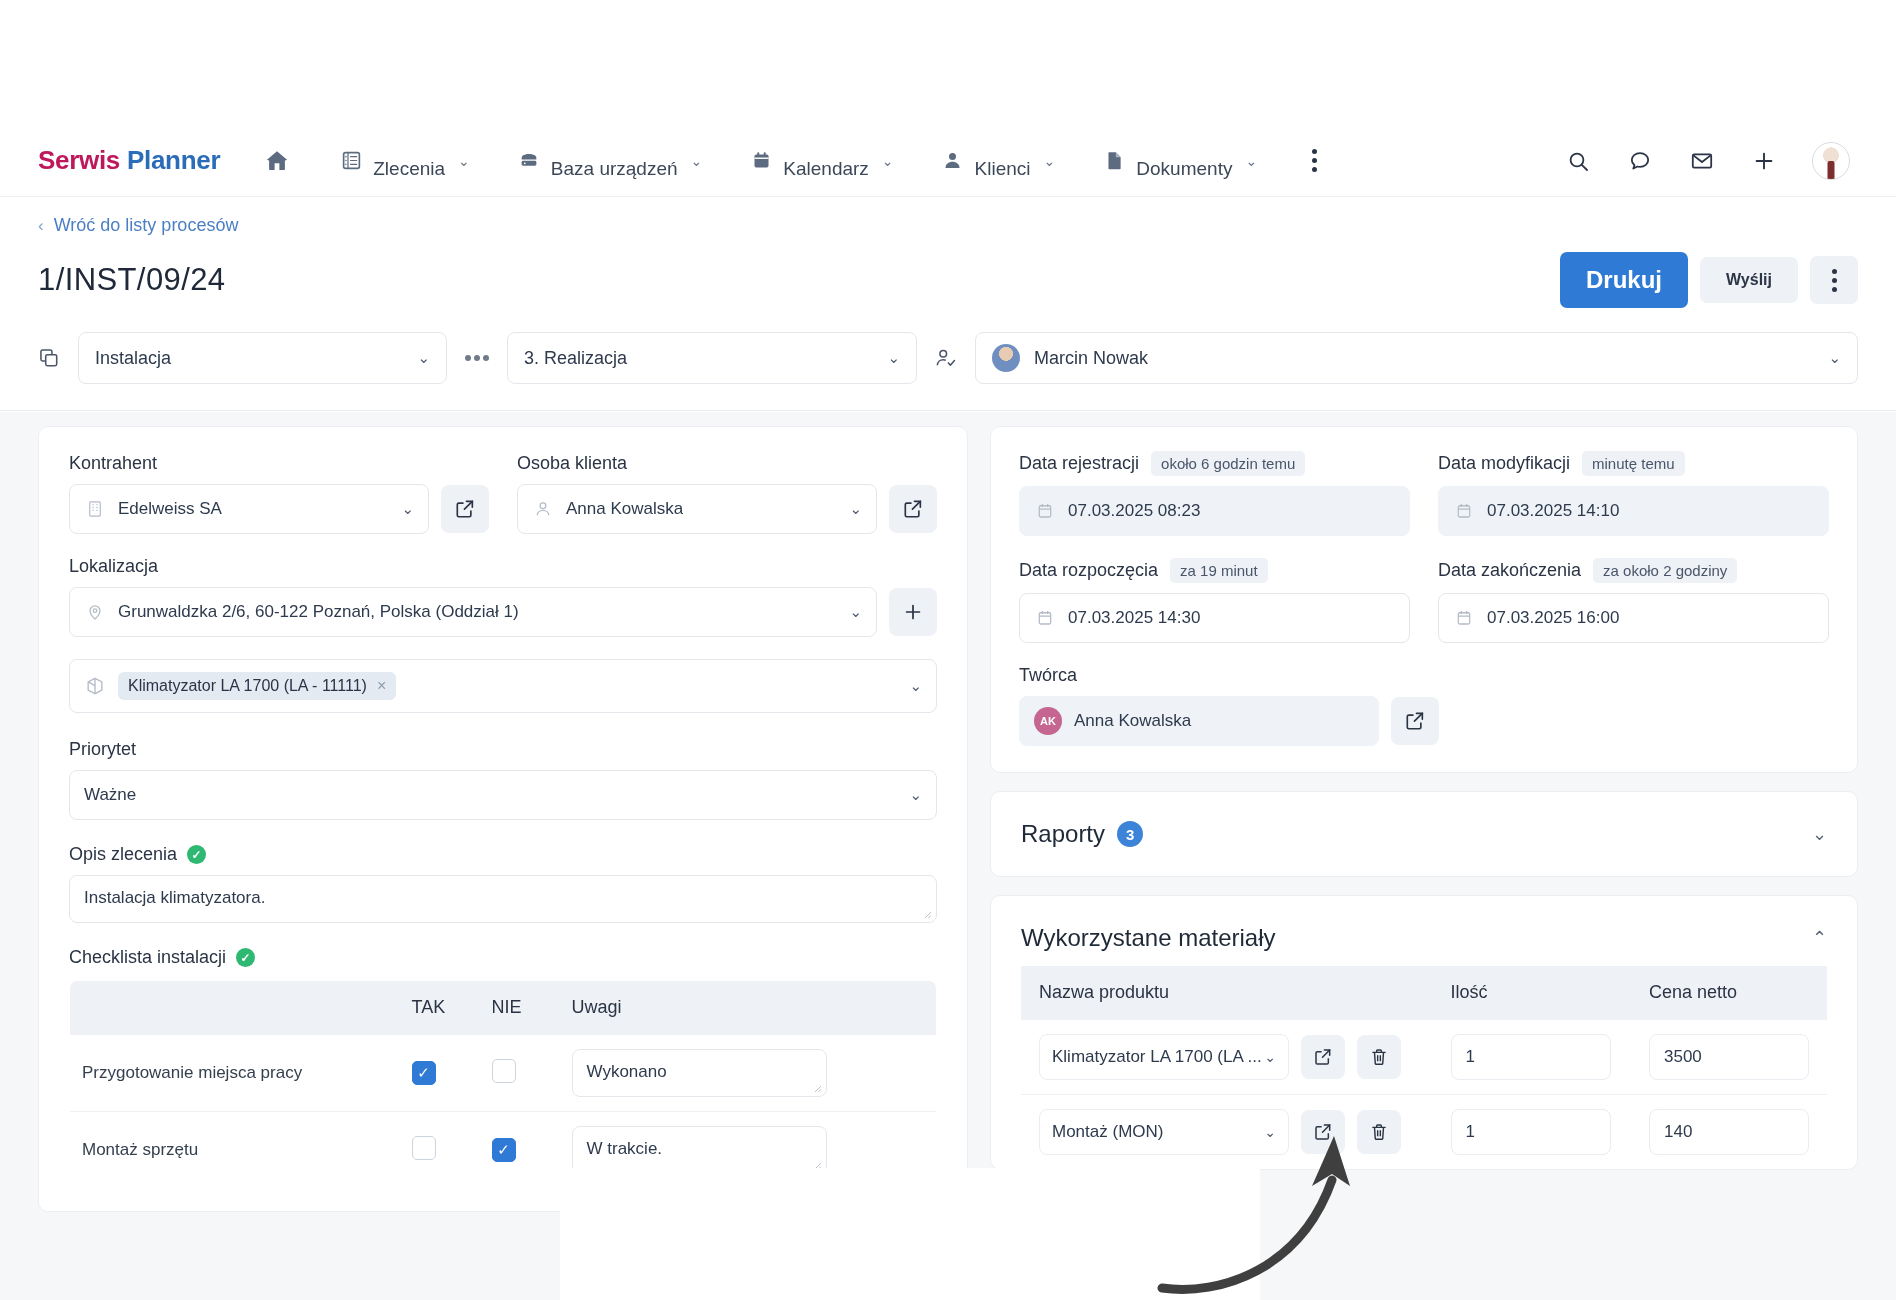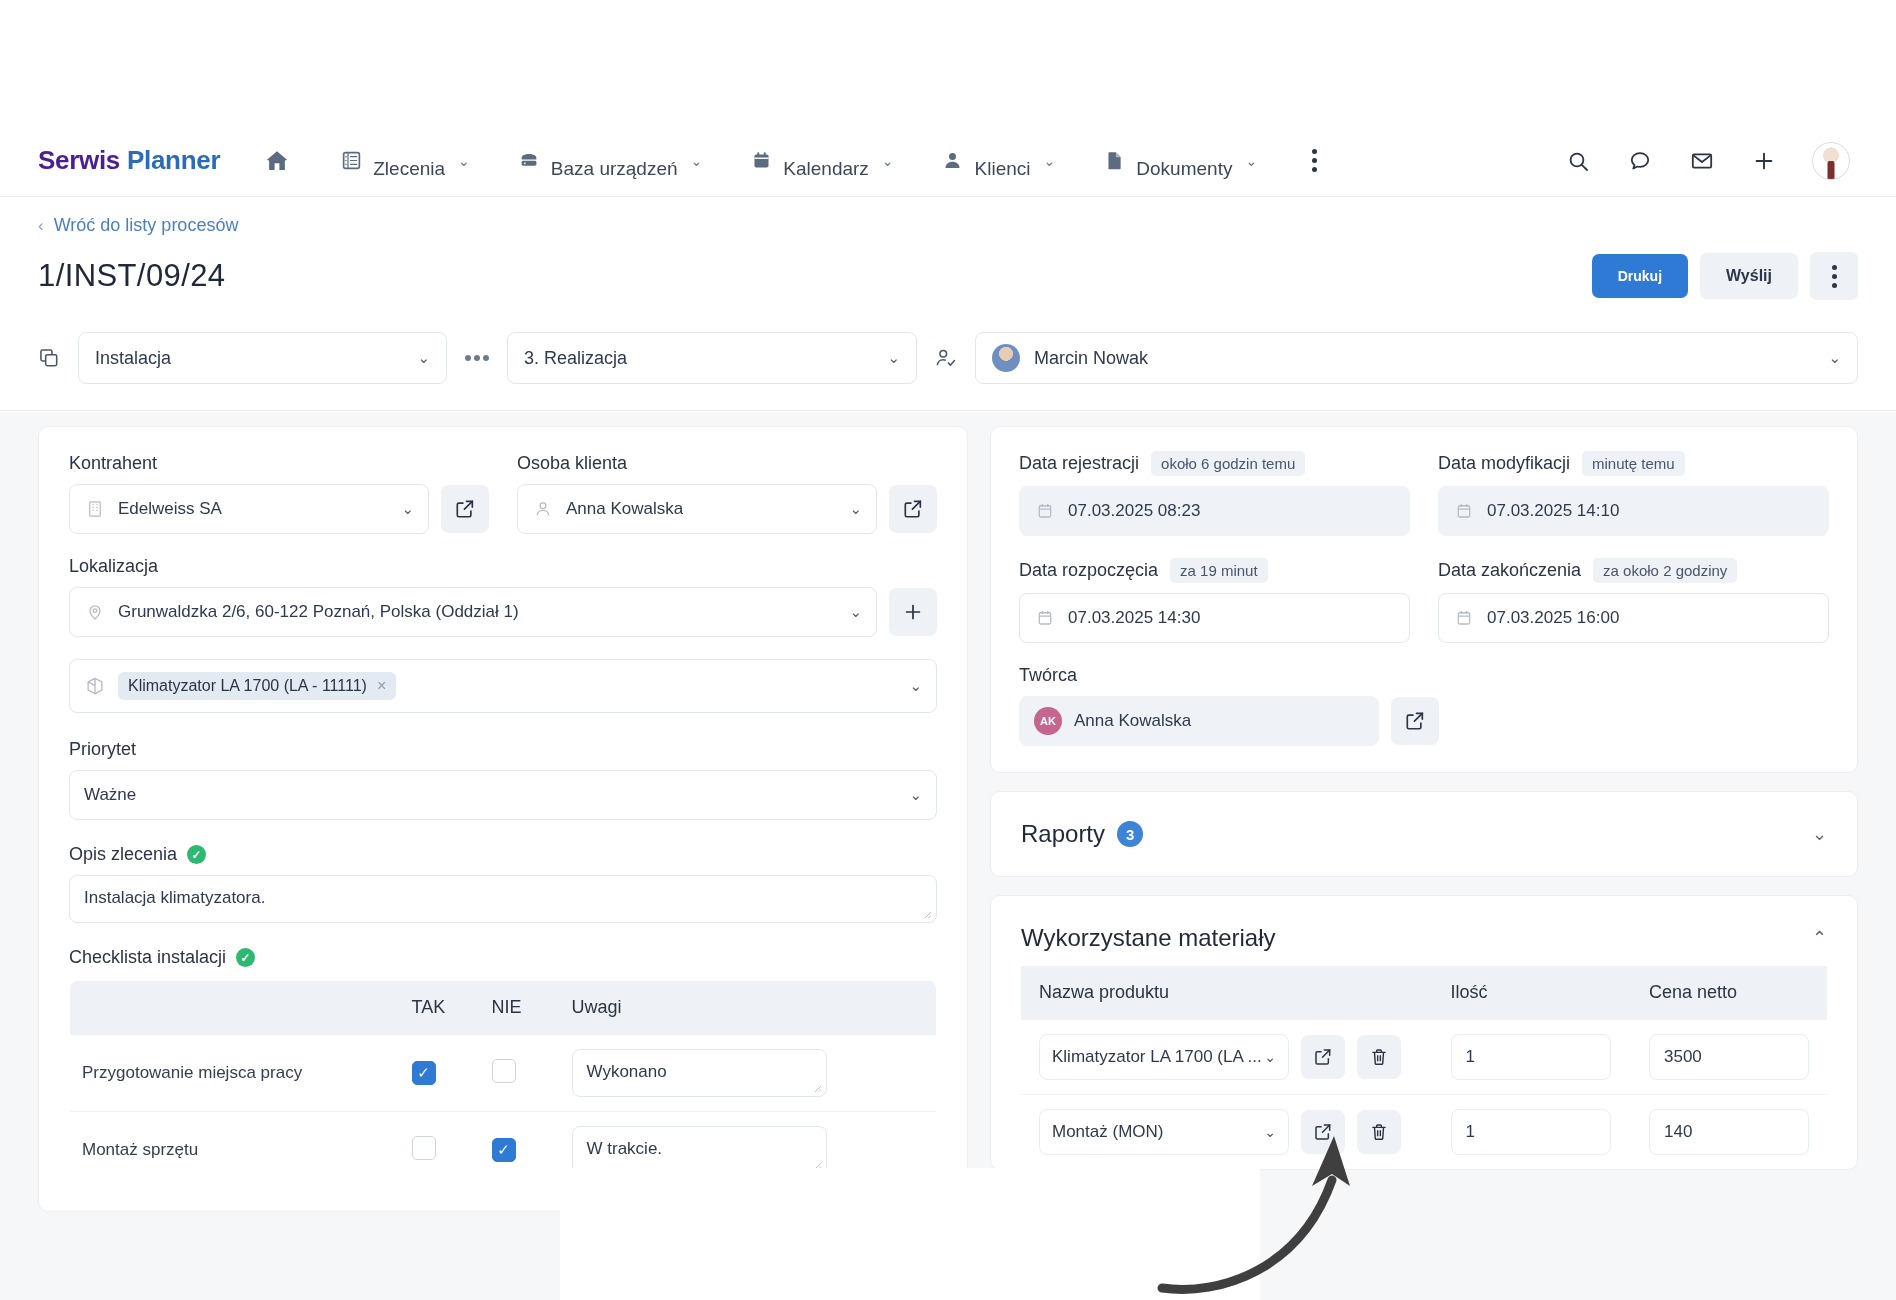--- a/index.html
+++ b/index.html
@@ -11,21 +11,21 @@
   }
   .page { position: relative; width: 1896px; height: 1300px; background: #fff; }
 
   
   .topnav {
     position: absolute; left: 0; top: 125px; width: 1896px; height: 72px;
     background: #fff; display: flex; align-items: center; padding: 0 38px;
     border-bottom: 1px solid #eceef1;
   }
   .brand { font-size: 26px; font-weight: bold; letter-spacing: -0.3px; white-space: nowrap; }
-  .brand .b1 { color: #4c1d95; }
+  .brand .b1 { color: #be185d; }
   .brand .b2 { color: #2b6cb8; }
 
   .home-btn { margin-left: 40px; display:flex; align-items:center; justify-content:center;
      width: 34px; height: 34px; cursor: pointer; }
 
   .navlist { display: flex; align-items: center; margin-left: 30px; }
   .navitem { display: flex; align-items: center; gap: 11px; padding: 8px 16px; margin-right: 16px;
      cursor: pointer; white-space: nowrap; }
   .navitem .lbl { font-size: 19px; color: #3c4858; margin-top: 17px; }
   .navitem .chev { color: #6b7684; font-size: 14px; margin-left: 2px; }
@@ -49,21 +49,21 @@
   }
 
   
   .subhead { position:absolute; left:0; top:197px; width:1896px; background:#fff;
      border-bottom: 1px solid #e8ebee; padding: 18px 38px 22px 38px; }
   .backlink { display:flex; align-items:center; gap:10px; color:#4b7fc4; font-size:18px; cursor:pointer; }
   .backlink .c { font-size: 17px; color:#7b9fd0; }
   .doctitle-row { display:flex; align-items:center; margin-top: 16px; }
   .doctitle { font-size: 31px; color:#20293a; letter-spacing: .4px; }
   .head-actions { margin-left:auto; display:flex; align-items:center; gap: 12px; }
-  .btn-primary { background:#2f7ad4; color:#fff; font-size:14px; font-weight:bold; border:none;
+  .btn-primary { background:#2f7ad4; color:#fff; font-size:24px; font-weight:bold; border:none;
      border-radius:7px; padding: 14px 26px; cursor:pointer; }
   .btn-ghost { background:#eef1f5; color:#2c3648; font-size:16px; font-weight:bold; border:none;
      border-radius:7px; padding: 14px 26px; cursor:pointer; }
   .btn-kebab { background:#eef1f5; border-radius:7px; width:48px; height:48px;
      display:flex; flex-direction:column; align-items:center; justify-content:center; gap:4px; cursor:pointer; border:none; }
   .btn-kebab i { width:5px;height:5px;border-radius:50%;background:#2c3648; }
 
   
   .selrow { position:absolute; left:0; top:316px; width:1896px; padding: 16px 38px 26px 38px;
      display:flex; align-items:center; gap: 18px; background:#fff;

